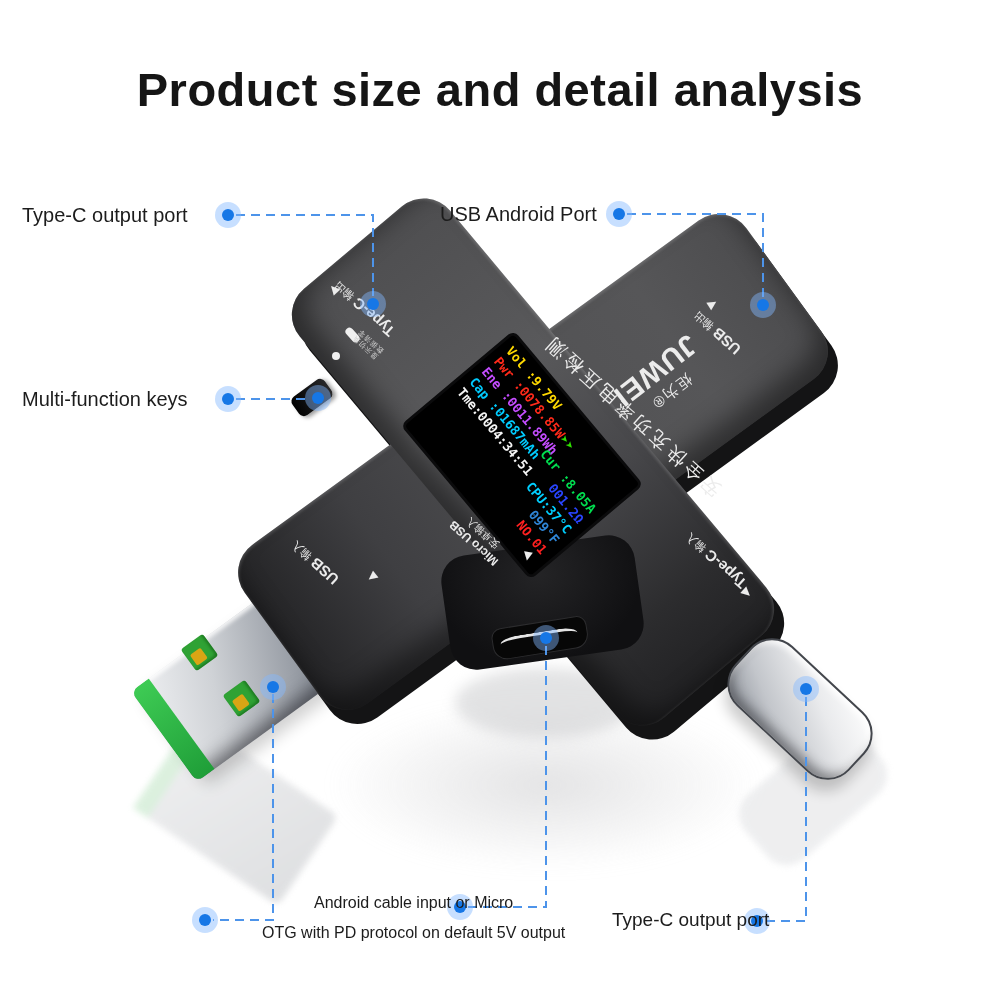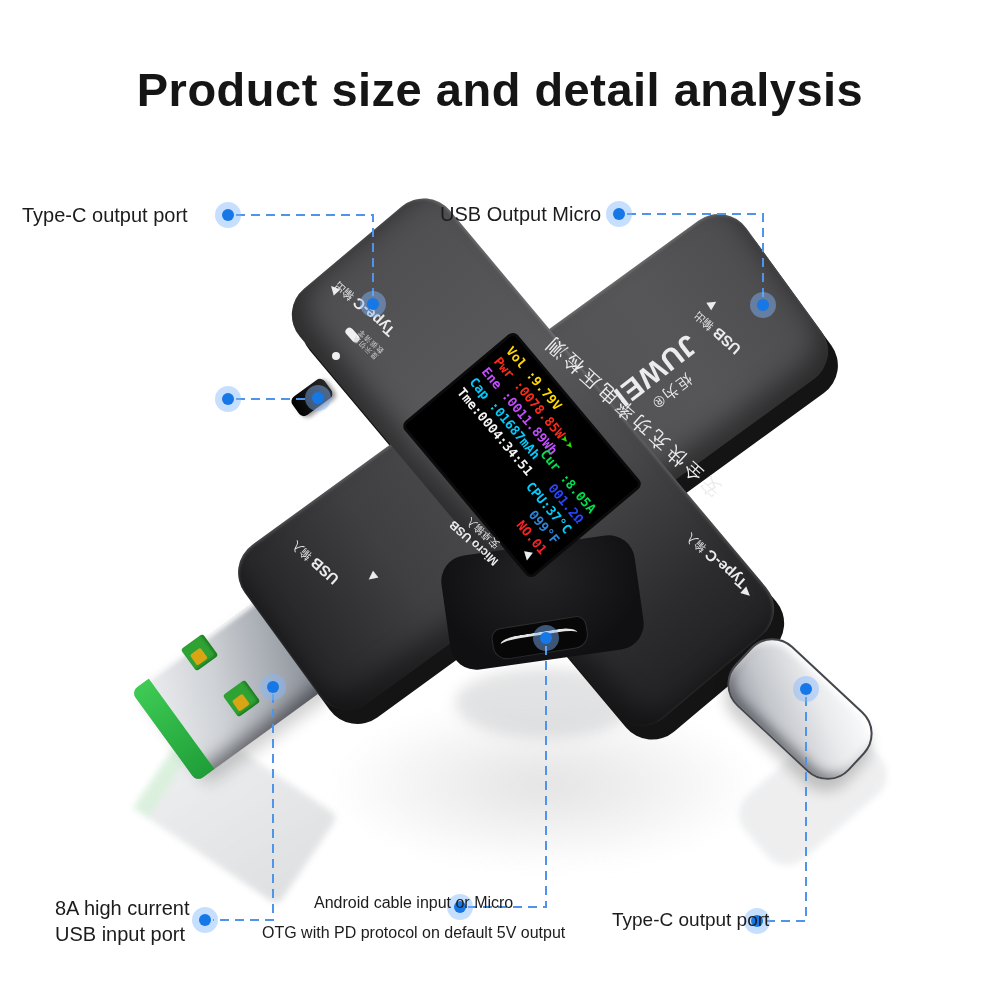--- a/index.html
+++ b/index.html
@@ -240,24 +240,21 @@
       <div class="dot-core" style="background-color: rgb(22, 119, 230);"></div>
     </div>
   <div class="abs dot" style="left: 793px; top: 676px; background-color: rgba(130, 185, 255, 0.45);">
       <div class="dot-core" style="background-color: rgb(22, 119, 230);"></div>
     </div>
   <div class="abs dot" style="left: 744px; top: 908px; background-color: rgba(130, 185, 255, 0.45);">
       <div class="dot-core" style="background-color: rgb(22, 119, 230);"></div>
     </div>
 
   <div class="abs callout c-big" style="left:22px;top:202px;text-align:center;">Type-C output port</div>
-  <div class="abs callout c-big" style="left:440px;top:201px;">USB Output Micro</div>
-  <div class="abs callout c-big" style="left:55px;top:895px;">
-    <div>8A high current</div>
-    <div>USB input port</div>
-  </div>
+  <div class="abs callout c-big" style="left:440px;top:201px;">USB Android Port</div>
+  <div class="abs callout c-big" style="left:22px;top:386px;">Multi-function keys</div>
   <div class="abs callout c-small" style="left:262px;top:888px;text-align:center;">
     <div>Android cable input or Micro</div>
     <div>OTG with PD protocol on default 5V output</div>
   </div>
   <div class="abs callout" style="left:612px;top:909px;font-size:19px;">Type-C output port</div>
 
 </div>
 
 </body></html>

